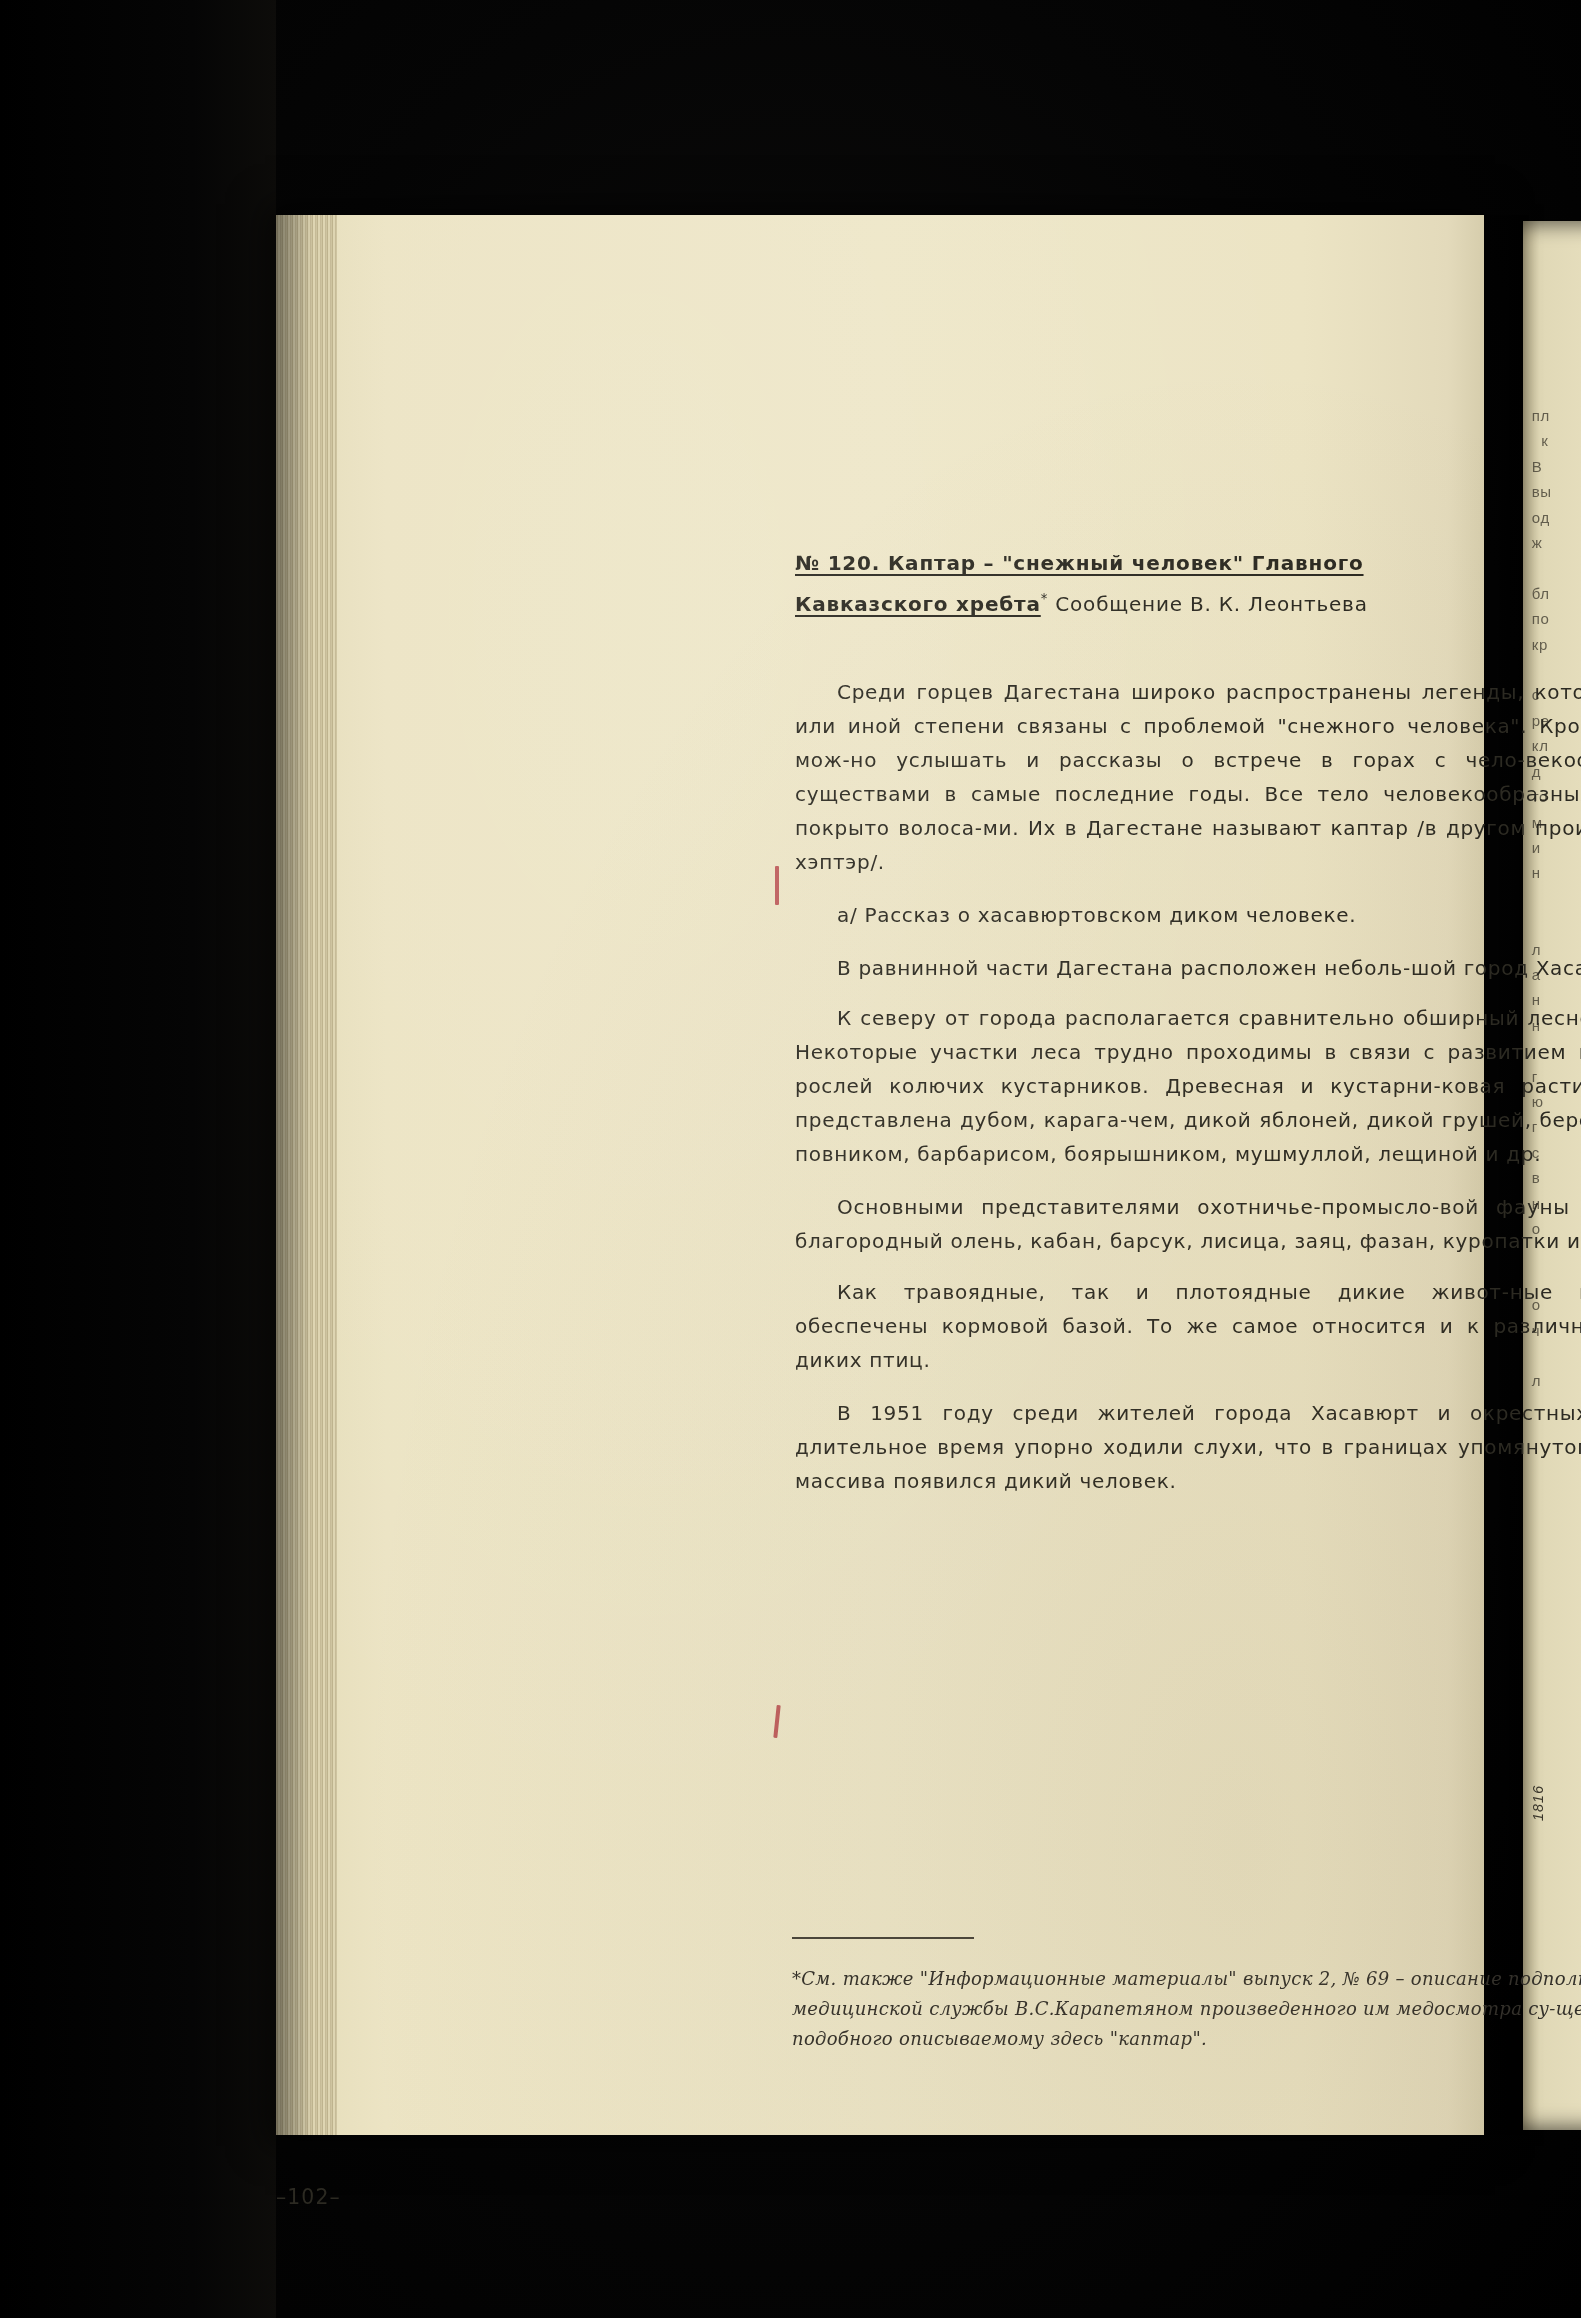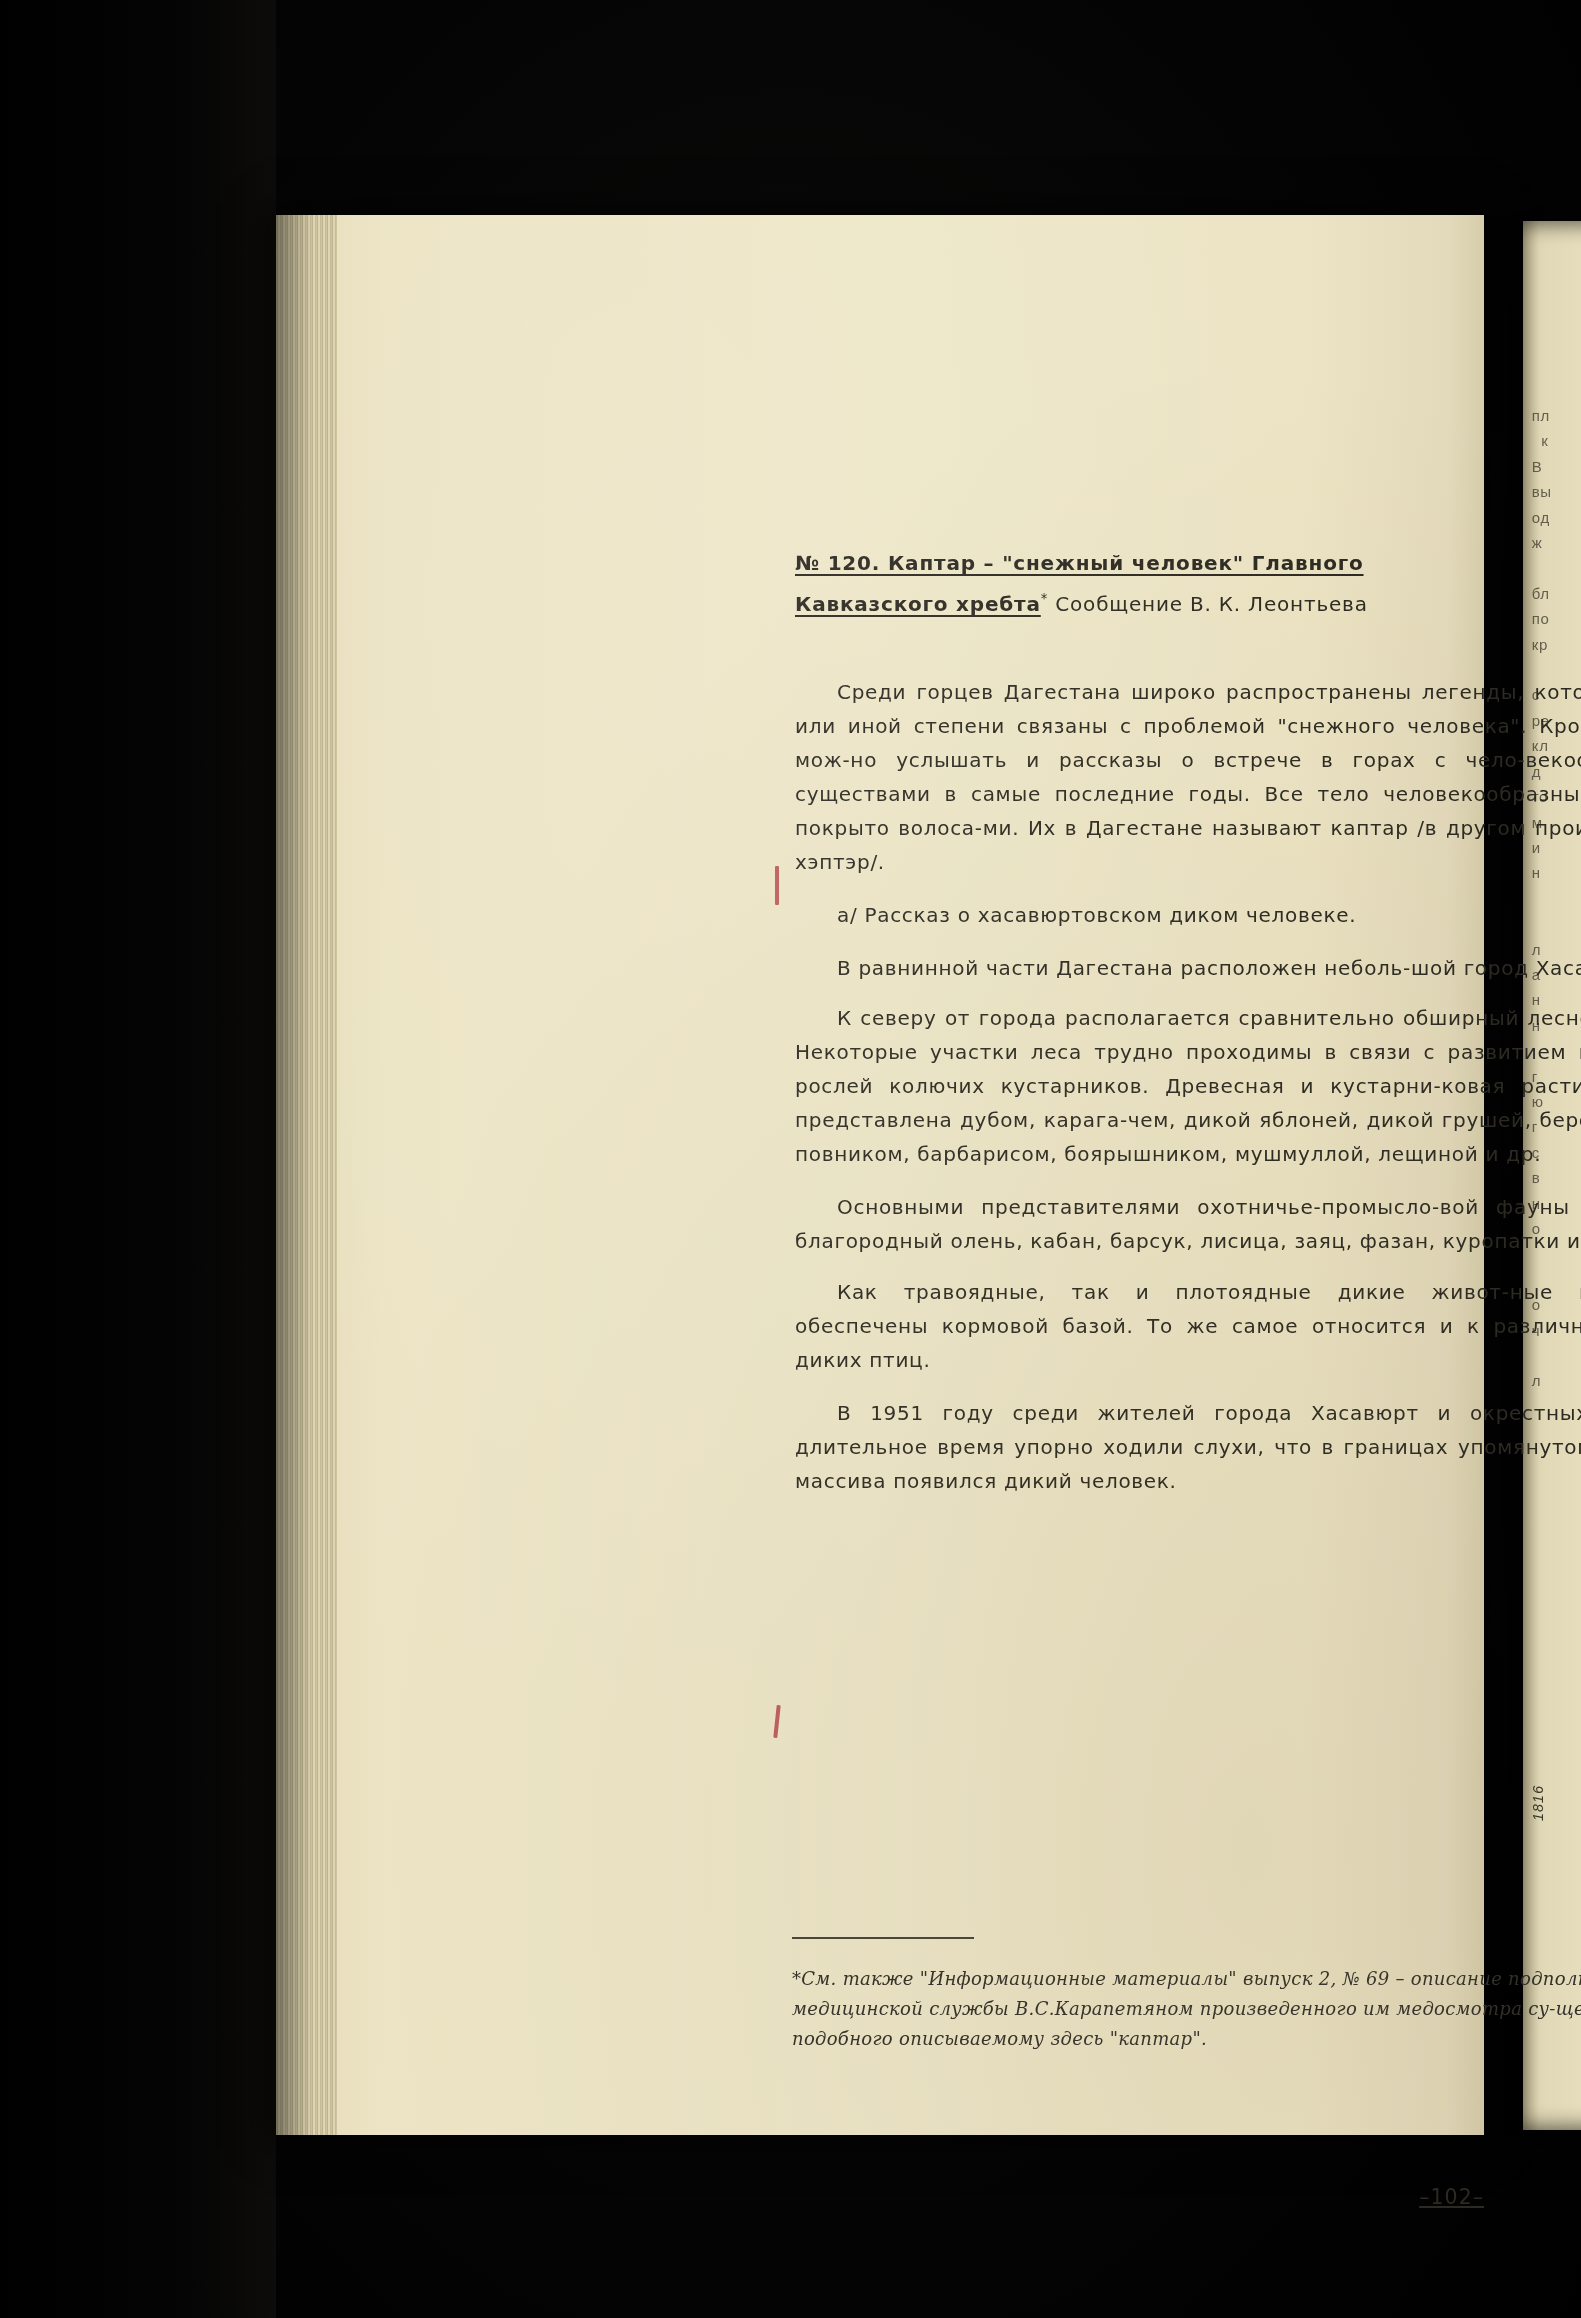--- a/index.html
+++ b/index.html
@@ -190,26 +190,25 @@
     font-size: 18px;
     line-height: 30px;
     letter-spacing: 0.3px;
   }
 
   .page-number {
     position: absolute;
     left: 0;
     top: 1970px;
     width: 1208px;
-    text-align: right;
+    text-align: left;
     font-family: "DejaVu Sans", sans-serif;
     font-size: 20.4px;
     letter-spacing: 1.1px;
     color: #2c2a22;
-    text-decoration: underline;
   }
 </style>
 </head>
 <body>
 
 <div class="scan-bg"></div>
 <div class="left-dark-strip"></div>
 
 <div class="gutter-shadow"></div>
 

